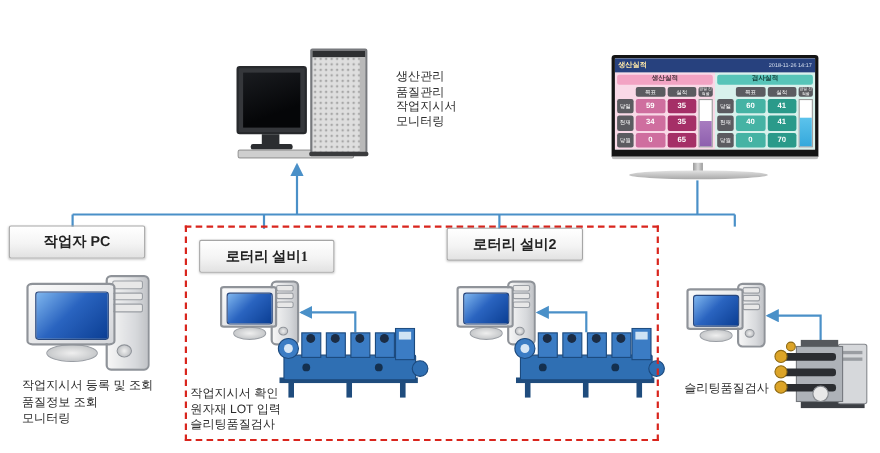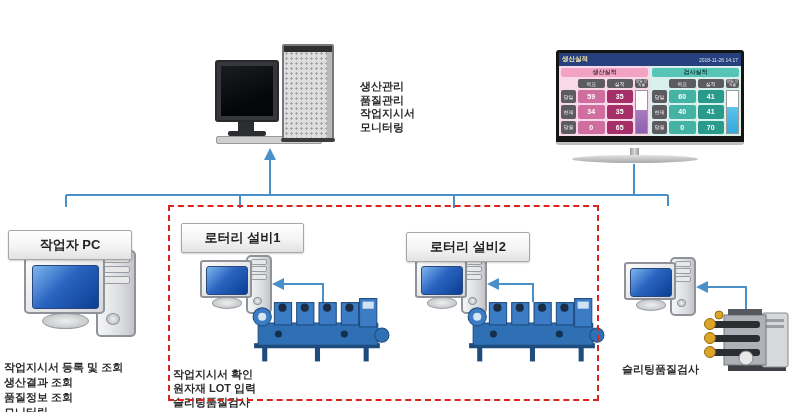--- a/index.html
+++ b/index.html
@@ -4,29 +4,29 @@
 <style>
   html,body{margin:0;padding:0;background:#fff;}
   #stage{position:relative;width:800px;height:412px;background:#ffffff;overflow:hidden;
          font-family:"Liberation Sans","DejaVu Sans",sans-serif;color:#222;}
   
   #wires{position:absolute;left:0;top:0;pointer-events:none;}
   
   .node-label{position:absolute;height:28px;line-height:28px;text-align:center;
     font-size:13px;font-weight:bold;color:#222;border:1px solid #a6a6a6;border-radius:2px;
     background:linear-gradient(180deg,#ffffff 0%,#f4f4f4 55%,#e2e2e2 100%);
-    box-shadow:0 1px 2px rgba(0,0,0,.18);z-index:5;margin-top:25px;}
+    box-shadow:0 1px 2px rgba(0,0,0,.18);z-index:5;}
   .board-title{position:absolute;left:568px;top:10px;width:128px;height:30px;line-height:30px;
     text-align:center;font-size:14px;font-weight:bold;color:#222;border:1px solid #9c9c9c;
     background:linear-gradient(180deg,#fdfdfd,#e6e6e6);box-shadow:0 1px 2px rgba(0,0,0,.15);}
   
   .dashed-group{position:absolute;left:168px;top:205px;width:427px;height:192px;
     border:2.5px dashed #d9251d;z-index:1;}
   
-  .tasklist{position:absolute;font-size:11px;font-weight:700;color:#2b2b2b;line-height:15px;white-space:nowrap;margin-top:16px;}
+  .tasklist{position:absolute;font-size:11px;font-weight:400;color:#2b2b2b;line-height:15px;white-space:nowrap;}
   
   .srv-mon{position:absolute;left:215px;top:60px;width:64px;height:62px;background:#35373b;
     border:2px solid #27292c;border-radius:3px;padding:4px;box-sizing:border-box;}
   .srv-scr{width:100%;height:100%;background:linear-gradient(160deg,#1a1c20,#050608 70%);}
   .srv-neck{position:absolute;left:238px;top:122px;width:16px;height:10px;background:#2b2d30;}
   .srv-base{position:absolute;left:228px;top:131px;width:38px;height:5px;background:#2b2d30;border-radius:2px;}
   .srv-kbd{position:absolute;left:216px;top:136px;width:104px;height:6px;background:#cfcfcf;border:1px solid #9a9a9a;border-radius:2px;}
   .srv-tower{position:absolute;left:282px;top:44px;width:48px;height:92px;border:2px solid #77797d;border-radius:2px;
     background:#dedede;background-image:radial-gradient(#a7a7a7 1px,transparent 1.4px);background-size:5px 5px;}
   .srv-tower .cap{position:absolute;left:0;top:0;right:0;height:6px;background:#2e2f31;}
@@ -181,21 +181,21 @@
         </div>
       </div>
     </div>
   </div>
   <div class="tv-neck"></div>
   <div class="tv-base"></div>
 
   <div class="dashed-group"></div>
 
   <div class="node-label" style="left:8px;top:205px;width:122px;">작업자 PC</div>
-  <div class="node-label" style="left:181px;top:198px;width:121px;">로터리 설비1</div>
+  <div class="node-label" style="left:181px;top:218px;width:121px;font-family:Liberation Serif, serif;">로터리 설비1</div>
   <div class="node-label" style="left:406px;top:207px;width:122px;">로터리 설비2</div>
 
   <div class="pc" style="left:24px;top:250px;width:112px;height:92px;">
     <div class="tower">
         <div class="slot"></div>
         <div class="slot"></div>
         <div class="slot"></div>
         <div class="pbtn"></div>
       </div>
     <div class="foot"></div>
@@ -300,23 +300,22 @@
     <rect x="6" y="16" width="52" height="7" rx="3" fill="#2b2d31"></rect>
     <rect x="6" y="30" width="52" height="7" rx="3" fill="#2b2d31"></rect>
     <rect x="6" y="44" width="52" height="7" rx="3" fill="#2b2d31"></rect>
     <circle cx="8" cy="19" r="5.5" fill="#dca428" stroke="#8f6a12"></circle>
     <circle cx="8" cy="33" r="5.5" fill="#dca428" stroke="#8f6a12"></circle>
     <circle cx="8" cy="47" r="5.5" fill="#dca428" stroke="#8f6a12"></circle>
     <circle cx="17" cy="10" r="4" fill="#dca428" stroke="#8f6a12"></circle>
     <circle cx="44" cy="53" r="7" fill="#e8e8e8" stroke="#85888d"></circle>
   </svg>
 
-  <div class="tasklist" style="left:4px;top:344px;">
+  <div class="tasklist" style="left:20px;top:344px;">
     <div>작업지시서 등록 및 조회</div>
-    <div>생산결과 조회</div>
     <div>품질정보 조회</div>
     <div>모니터링</div>
   </div>
 
   <div class="tasklist" style="left:173px;top:351px;line-height:14px;">
     <div>작업지시서 확인</div>
     <div>원자재 LOT 입력</div>
     <div>슬리팅품질검사</div>
   </div>
 

